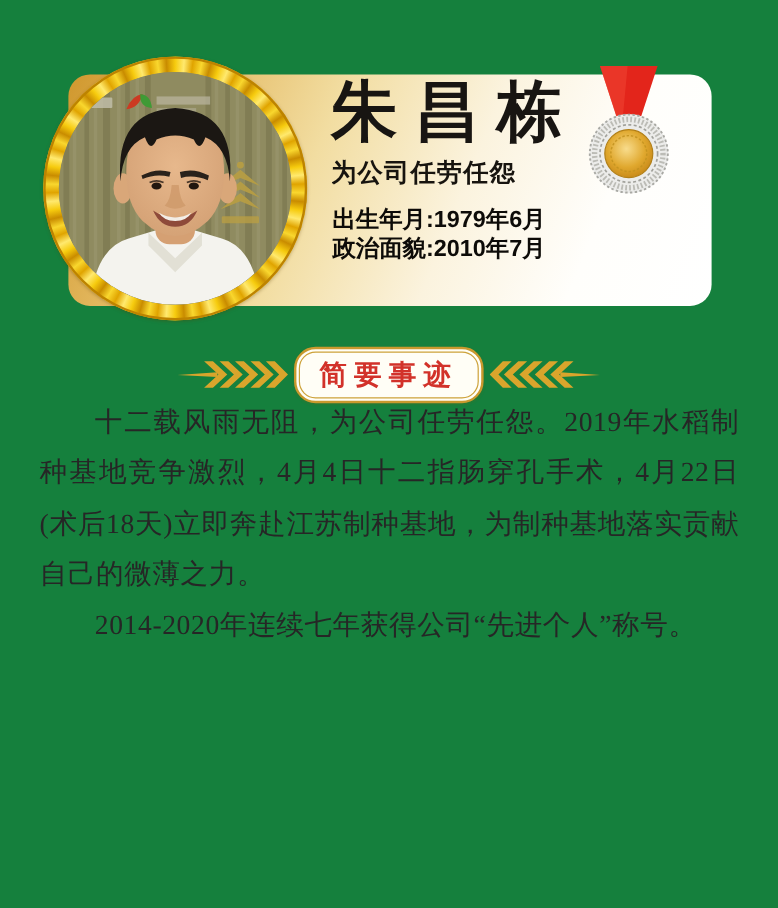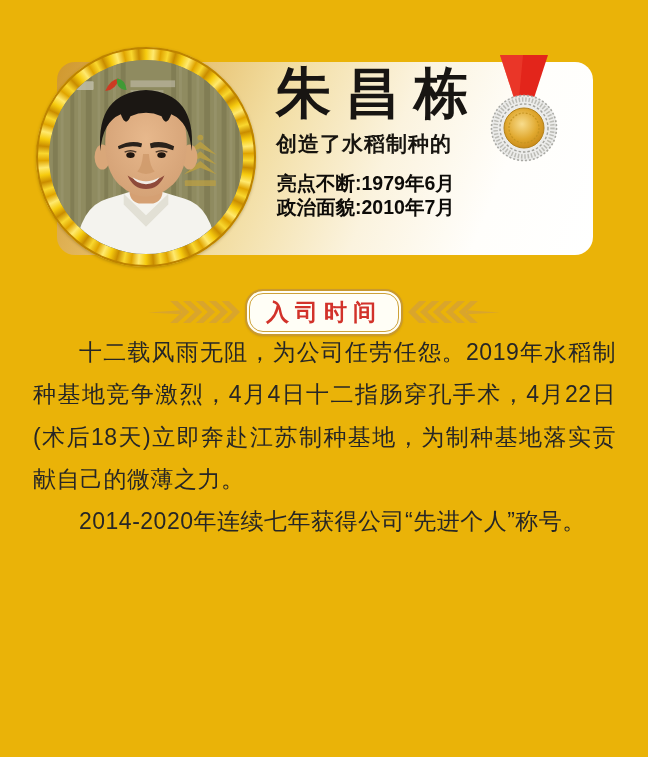--- a/index.html
+++ b/index.html
@@ -1,17 +1,17 @@
 <!DOCTYPE html>
 <html><head>
 <meta charset="utf-8">
 <style>
   html,body{margin:0;padding:0;background:#ffffff;}
   .page{
-    position:relative;width:648px;height:757px;background:#eab308;overflow:hidden;
+    position:relative;width:648px;height:757px;background:#15803d;overflow:hidden;
     font-family:"Liberation Sans","DejaVu Sans",sans-serif;
   }
   
   .gold-card{
     position:absolute;left:57px;top:62px;width:536px;height:193px;border-radius:18px;
     background:linear-gradient(112deg,#d0982e 0%,#e2b65c 16%,#f2dda1 38%,#fbf3de 60%,#fffefb 80%,#ffffff 100%);
   }
   .photo-ring{
     position:absolute;left:36px;top:47px;width:220px;height:220px;border-radius:50%;
     background:repeating-conic-gradient(from 0deg,#f6cb0e 0deg,#ffe96e 4deg,#e0a400 8deg,#f9d72e 12deg,#c98c00 16deg,#f6cb0e 20deg);
@@ -35,21 +35,21 @@
   .ornament{width:92px;height:26px;}
   .ornament svg{display:block;width:100%;height:100%;}
   .ornament.right{transform:scaleX(-1);}
   .pill{border:2.5px solid #c9992e;border-radius:18px;background:#fffef6;padding:2px;box-shadow:0 1px 2px rgba(120,90,10,.18);}
   .pill-inner{border:1px solid #cda23a;border-radius:14px;padding:3px 16px;}
   .banner-title{font-size:23px;font-weight:900;color:#d2322a;letter-spacing:6px;white-space:nowrap;}
   
   .article{position:absolute;left:33px;top:331px;width:583px;color:#262626;}
   .article p{
     margin:0;font-size:23px;line-height:42.3px;text-indent:2em;
-    text-align:justify;text-justify:inter-ideograph;letter-spacing:.5px;
+    text-align:justify;text-justify:inter-ideograph;letter-spacing:.5px;font-family:Liberation Serif, serif;
   }
 </style>
 </head>
 <body>
 
 <div class="page">
 
   <div class="gold-card"></div>
 
   <div class="photo-ring">
@@ -128,25 +128,25 @@
 
           <path d="M81,119 q19,13 38,0 q-6,14 -19,14 q-13,0 -19,-14 z" fill="#8e4a3a"></path>
           <path d="M86,121 q14,8 28,0 q-4,7 -14,7 q-10,0 -14,-7 z" fill="#f2ede6"></path>
         </g>
       </svg>
     </div>
   </div>
 
   <div class="name-block">
     <div class="employee-name">朱昌栋</div>
-    <div class="employee-title">创造了水稻制种的</div>
+    <div class="employee-title">为公司任劳任怨</div>
   </div>
 
   <div class="info-block">
-    <div class="info-line"><span>亮点不断:</span><span>1979年6月</span></div>
+    <div class="info-line"><span>出生年月:</span><span>1979年6月</span></div>
     <div class="info-line"><span>政治面貌:</span><span>2010年7月</span></div>
   </div>
 
   <div class="medal">
     <svg viewBox="0 0 70 112" xmlns="http://www.w3.org/2000/svg">
       <defs>
         <radialGradient id="goldg" cx="45%" cy="40%" r="70%">
           <stop offset="0%" stop-color="#f8dc8c"></stop>
             <stop offset="55%" stop-color="#e0a82e"></stop>
             <stop offset="100%" stop-color="#c07f12"></stop>
@@ -172,21 +172,21 @@
           <path d="M24,1 h8 l13,12 -13,12 h-8 l13,-12 z"></path>
           <path d="M38,1 h8 l13,12 -13,12 h-8 l13,-12 z"></path>
           <path d="M52,1 h8 l13,12 -13,12 h-8 l13,-12 z"></path>
           <path d="M66,1 h8 l13,12 -13,12 h-8 l13,-12 z"></path>
           <path d="M80,1 h8 l12,12 -12,12 h-8 l12,-12 z"></path>
         </g>
       </svg>
     </div>
     <div class="pill">
       <div class="pill-inner">
-        <span class="banner-title">入司时间</span>
+        <span class="banner-title">简要事迹</span>
       </div>
     </div>
     <div class="ornament right">
       <svg viewBox="0 0 100 26" xmlns="http://www.w3.org/2000/svg">
         <g fill="#d9a52c">
           <polygon points="0,13.6 36,11 36,15.4"></polygon>
           <path d="M24,1 h8 l13,12 -13,12 h-8 l13,-12 z"></path>
           <path d="M38,1 h8 l13,12 -13,12 h-8 l13,-12 z"></path>
           <path d="M52,1 h8 l13,12 -13,12 h-8 l13,-12 z"></path>
           <path d="M66,1 h8 l13,12 -13,12 h-8 l13,-12 z"></path>

